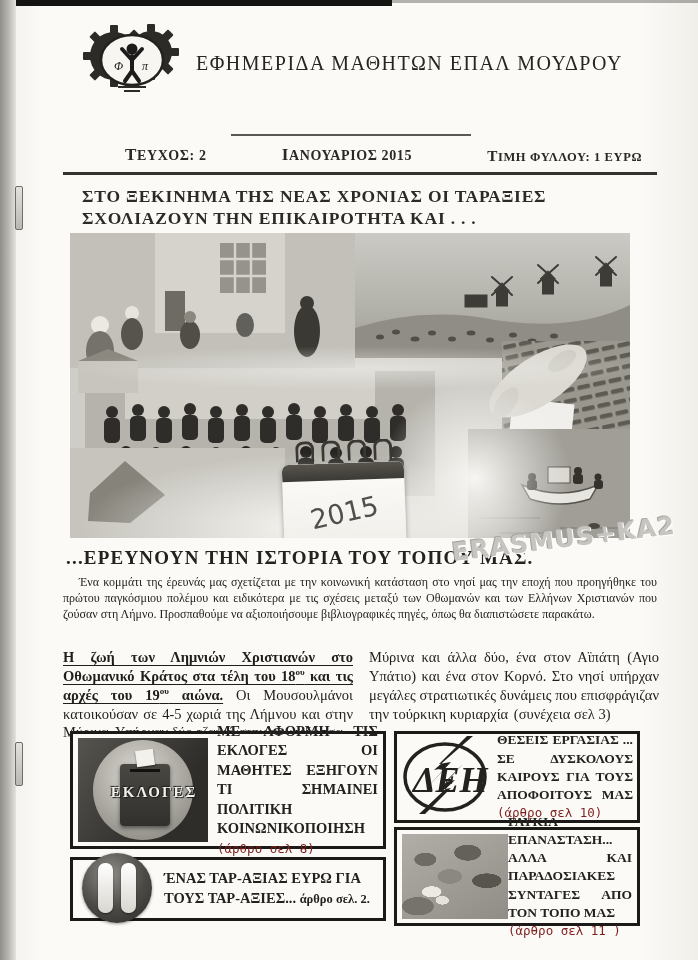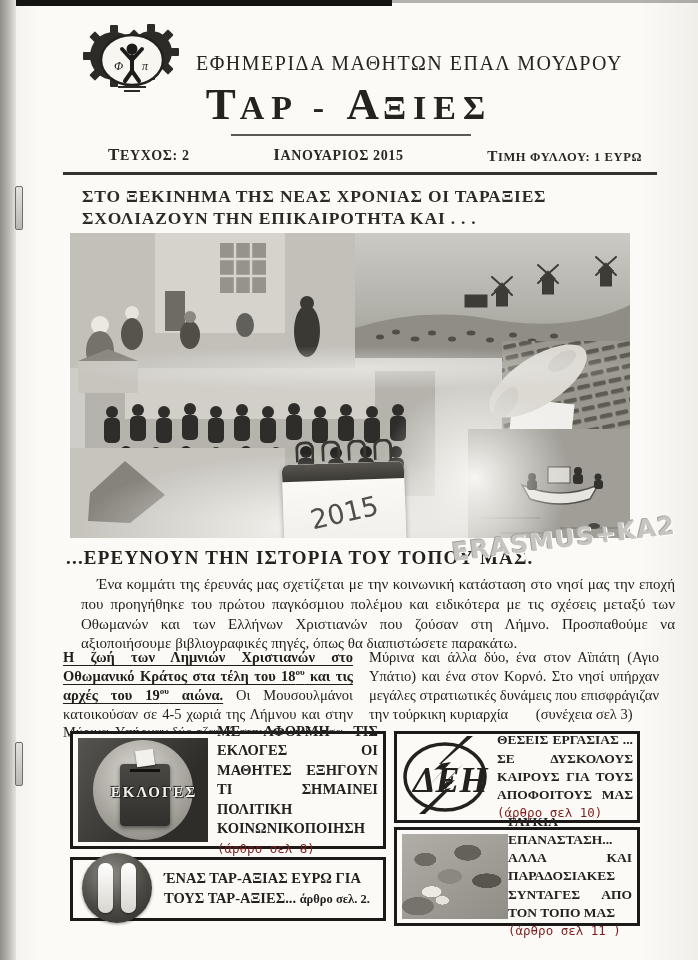--- a/index.html
+++ b/index.html
@@ -16,21 +16,21 @@
   .staple.s1{top:186px;} .staple.s2{top:742px;}
   
   .logo{position:absolute;left:78px;top:24px;}
   .school{position:absolute;left:196px;top:52px;width:440px;font-size:20px;letter-spacing:1.5px;color:#262522;}
   .title{position:absolute;left:0;top:78px;width:698px;text-align:center;font-weight:bold;
          font-size:34px;letter-spacing:7px;color:#24231f;}
   .title .big{font-size:45px;letter-spacing:4px;}
   .title-rule{position:absolute;left:231px;top:134px;width:240px;height:2px;background:#5a5955;}
   .kicker{position:absolute;left:108px;top:145px;width:534px;display:flex;justify-content:space-between;
           font-weight:bold;font-size:14px;letter-spacing:.6px;color:#2a2925;}
-  .kicker .item{display:inline-block;}
+  .kicker .item{display:inline-block;margin-left:17px;}
   .kicker .item::first-letter{font-size:1.22em;}
   .kicker .price{font-size:12.5px;padding-top:2px;text-align:right;}
   .head-rule{position:absolute;left:63px;top:172px;width:594px;height:3px;background:#39383400;
              border-top:3px solid #343330;}
   
   .headline{position:absolute;left:82px;top:185px;width:586px;font-weight:bold;font-size:17.5px;
             letter-spacing:.8px;line-height:1.28;color:#2b2a26;}
   
   .collage{position:absolute;left:70px;top:233px;width:560px;height:305px;overflow:hidden;background:#d3d2cc;}
   .calendar{position:absolute;left:213px;top:218px;width:122px;height:100px;transform:rotate(-2deg);}
@@ -40,28 +40,28 @@
   .ring{position:absolute;top:-11px;width:13px;height:18px;border:3.5px solid #3a3832;border-bottom:none;
         border-radius:8px 8px 0 0;}
   .ring.r1{left:14px}.ring.r2{left:40px}.ring.r3{left:66px}.ring.r4{left:92px}
   .cal-year{position:absolute;left:0;top:34px;width:100%;text-align:center;transform:rotate(-11deg);
             font-family:"DejaVu Sans",sans-serif;font-size:27px;color:#504f4b;}
   .watermark{position:absolute;left:452px;top:538px;transform:rotate(-7deg);transform-origin:left center;
              font-family:"DejaVu Sans",sans-serif;font-weight:bold;font-size:25px;letter-spacing:1px;
              color:#c6c5c0;text-shadow:1px 1px 0 #ffffff,-1px -1px 0 #a3a29c;}
   
   .subhead{position:absolute;left:66px;top:547px;font-weight:bold;font-size:19px;letter-spacing:1.2px;color:#232220;}
-  .intro{position:absolute;left:81px;top:575px;width:594px;font-size:15px;line-height:1.32;
+  .intro{position:absolute;left:63px;top:575px;width:594px;font-size:12px;line-height:1.32;
          text-align:justify;text-indent:16px;color:#1f1e1b;}
   
   .columns{position:absolute;left:63px;top:648px;width:596px;display:flex;gap:16px;}
   .col{width:290px;font-size:14.5px;line-height:1.3;text-align:justify;color:#1f1e1b;}
   .col-heading{font-weight:bold;text-decoration:underline;text-underline-offset:3px;}
   .col-heading sup{font-size:9px;}
-  .continuation{margin-left:24px;white-space:nowrap;}
+  .continuation{margin-left:2px;white-space:nowrap;}
   
   .tbox{position:absolute;border:3px solid #1b1a18;background:#fbfaf6;box-sizing:border-box;
         display:flex;align-items:center;}
   .box-elections{left:70px;top:731px;width:316px;height:118px;padding:5px;gap:9px;}
   .box-pause{left:70px;top:857px;width:316px;height:64px;padding:5px 7px;gap:10px;}
   .box-dei{left:394px;top:731px;width:246px;height:92px;padding:4px;gap:4px;}
   .box-recipes{left:394px;top:827px;width:246px;height:99px;padding:5px;}
   .tbox-text{font-weight:bold;font-size:14.5px;line-height:1.35;text-align:justify;color:#232220;}
   .ref-mono{font-family:"DejaVu Sans Mono",monospace;font-weight:normal;font-size:12.5px;color:#7f1d1d;}
   .ref-serif{font-weight:bold;font-size:12.5px;}
@@ -151,21 +151,20 @@
       <circle cx="54" cy="25" r="5.5" fill="#1d1c1a"></circle>
       <text x="36" y="46" font-size="12" font-style="italic" font-family="Liberation Serif,serif" fill="#23221f">Φ</text>
       <text x="64" y="46" font-size="12" font-style="italic" font-family="Liberation Serif,serif" fill="#23221f">π</text>
       <g stroke="#2c2b28" stroke-width="2">
         <line x1="40" y1="63" x2="68" y2="63"></line>
         <line x1="46" y1="67" x2="62" y2="67"></line>
       </g>
     </svg>
   </div>
   <div class="school">ΕΦΗΜΕΡΙΔΑ ΜΑΘΗΤΩΝ ΕΠΑΛ ΜΟΥΔΡΟΥ</div>
-  <div class="title"><span class="big">Τ</span><span>ΑΡ</span><span> - </span><span class="big">Α</span><span>ΞΙΕΣ</span></div>
   <div class="title-rule"></div>
   <div class="kicker">
     <span class="item">ΤΕΥΧΟΣ:  2</span>
     <span class="item">ΙΑΝΟΥΑΡΙΟΣ 2015</span>
     <span class="item price">ΤΙΜΗ ΦΥΛΛΟΥ: 1 ΕΥΡΩ</span>
   </div>
   <div class="head-rule"></div>
 
   <div class="headline">ΣΤΟ ΞΕΚΙΝΗΜΑ ΤΗΣ ΝΕΑΣ ΧΡΟΝΙΑΣ ΟΙ ΤΑΡΑΞΙΕΣ ΣΧΟΛΙΑΖΟΥΝ ΤΗΝ ΕΠΙΚΑΙΡΟΤΗΤΑ ΚΑΙ . . .</div>
 

